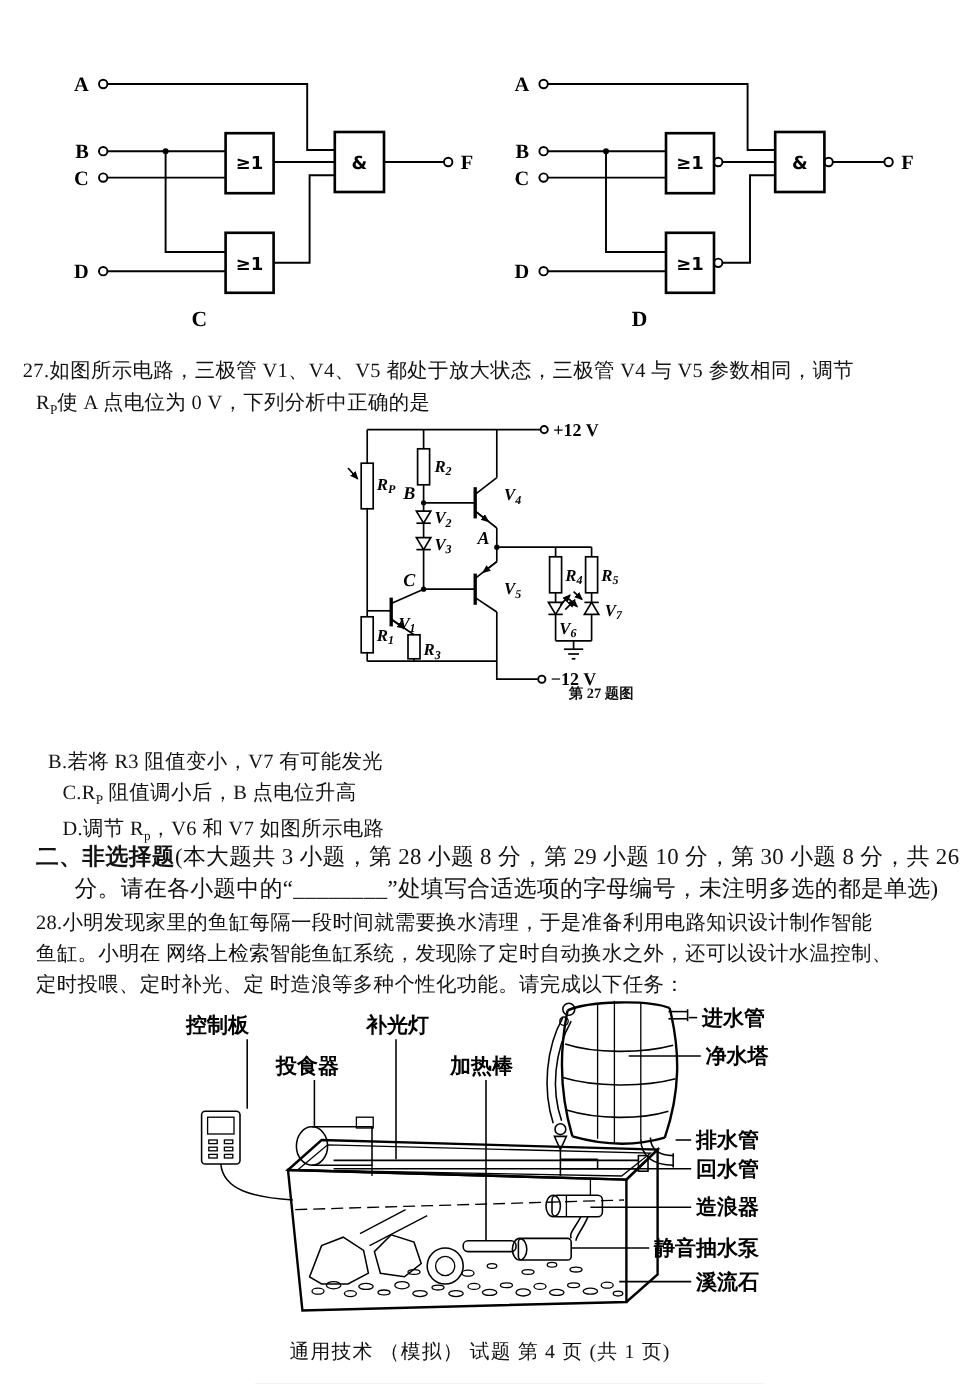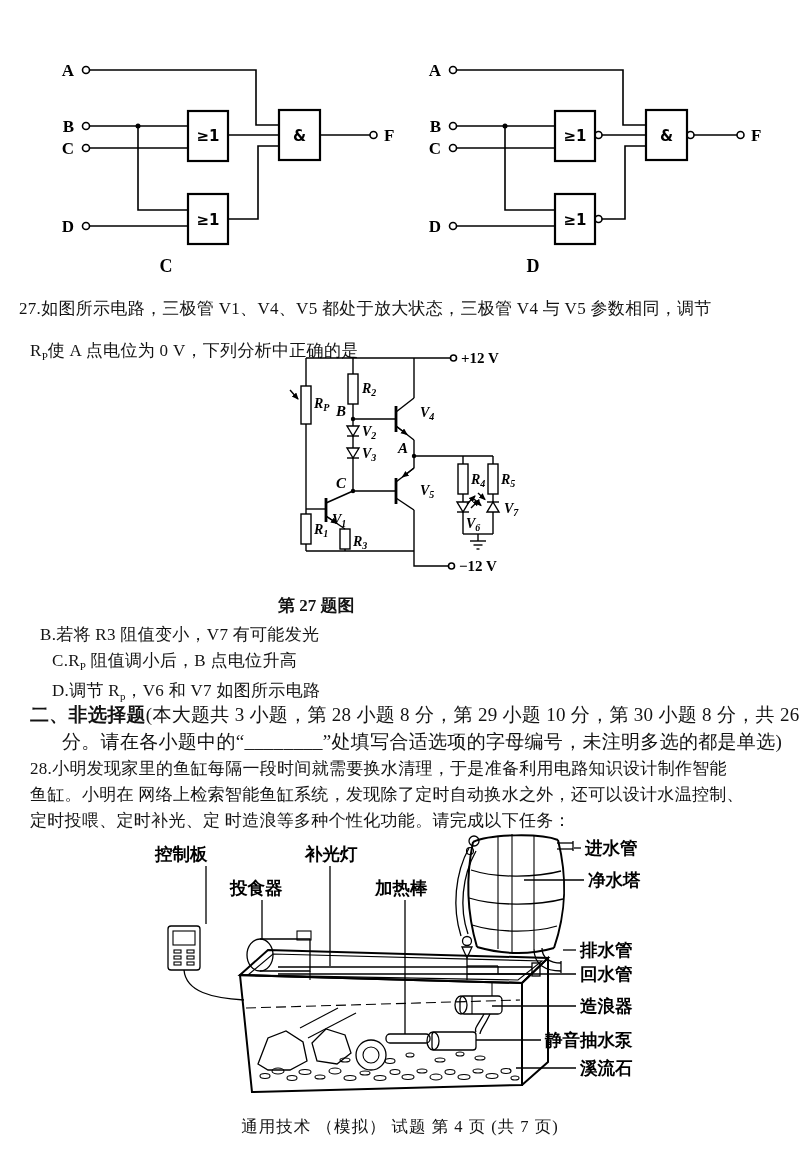--- a/index.html
+++ b/index.html
@@ -17,21 +17,21 @@
   .iolab{font:bold 17px "Liberation Serif",serif;}
   .cap{font:bold 18px "Liberation Serif",serif;text-anchor:middle;}
   .cw{stroke:#000;stroke-width:1.4;fill:none;}
   .cbar{stroke:#000;stroke-width:2.8;fill:none;}
   .res{fill:none;stroke:#000;stroke-width:1.4;}
   .dio{fill:none;stroke:#000;stroke-width:1.4;}
   .clab{font:italic bold 14px "Liberation Serif",serif;}
   .clab .ss{font-size:10px;font-style:italic;}
   .nlab{font:italic bold 15px "Liberation Serif",serif;text-anchor:end;}
   .vlab{font:bold 15px "Liberation Serif",serif;}
-  .fig-cap{position:absolute;font-weight:bold;font-size:17px;text-align:left;margin-top:24px;}
+  .fig-cap{position:absolute;font-weight:bold;font-size:12px;text-align:right;}
   .flab{font:bold 17.5px "Liberation Serif",serif;}
   .fw{stroke:#000;stroke-width:1.3;fill:none;}
   .tank{stroke:#000;stroke-width:2;fill:none;}
   .thin{stroke:#000;stroke-width:1.1;fill:none;}
   .footer{position:absolute;width:100%;text-align:center;font-size:16.5px;letter-spacing:1px;}
   .sec-bold{font-weight:bold;}
 </style>
 </head>
 <body>
 
@@ -96,21 +96,21 @@
     <text class="iolab" x="46" y="116" text-anchor="end">C</text>
     <text class="iolab" x="46" y="194" text-anchor="end">D</text>
     <text class="iolab" x="356" y="103">F</text>
     <text class="gtext" x="180" y="103">≥1</text>
     <text class="gtext" x="180" y="187">≥1</text>
     <text class="gtext" x="271.5" y="103">&amp;</text>
     <text class="cap" x="138" y="234">D</text>
   </svg>
 
   <div class="txt" style="left:19px;top:296px">27.如图所示电路，三极管 V1、V4、V5 都处于放大状态，三极管 V4 与 V5 参数相同，调节</div>
-  <div class="txt" style="left:30px;top:338px"><span>R</span><sub>P</sub><span>使 A 点电位为 0 V，下列分析中正确的是</span></div>
+  <div class="txt" style="left:30px;top:323px"><span>R</span><sub>P</sub><span>使 A 点电位为 0 V，下列分析中正确的是</span></div>
 
   <svg style="left:278px;top:346px" width="250" height="230" viewBox="0 0 250 230">
     <defs>
       <marker id="ar" markerWidth="9" markerHeight="8" refX="6" refY="3" orient="auto" markerUnits="userSpaceOnUse">
         <path d="M0,0 L7,3 L0,6 z" fill="#000"></path>
       </marker>
     </defs>
     <g>
       <path class="cw" d="M28,12 H172"></path>
       <path class="cw" d="M28,12 V40"></path>
@@ -375,15 +375,15 @@
     <text class="flab" x="235" y="66">加热棒</text>
     <text class="flab" x="445" y="26">进水管</text>
     <text class="flab" x="448" y="58">净水塔</text>
     <text class="flab" x="440" y="128">排水管</text>
     <text class="flab" x="440" y="152">回水管</text>
     <text class="flab" x="440" y="184">造浪器</text>
     <text class="flab" x="405" y="218">静音抽水泵</text>
     <text class="flab" x="440" y="246">溪流石</text>
   </svg>
 
-  <div class="footer" style="top:1116px">通用技术 （模拟） 试题 第 4 页 (共 7 页)</div>
+  <div class="footer" style="top:1116px">通用技术 （模拟） 试题 第 4 页 (共 1 页)</div>
 
 </div>
 
 </body></html>

